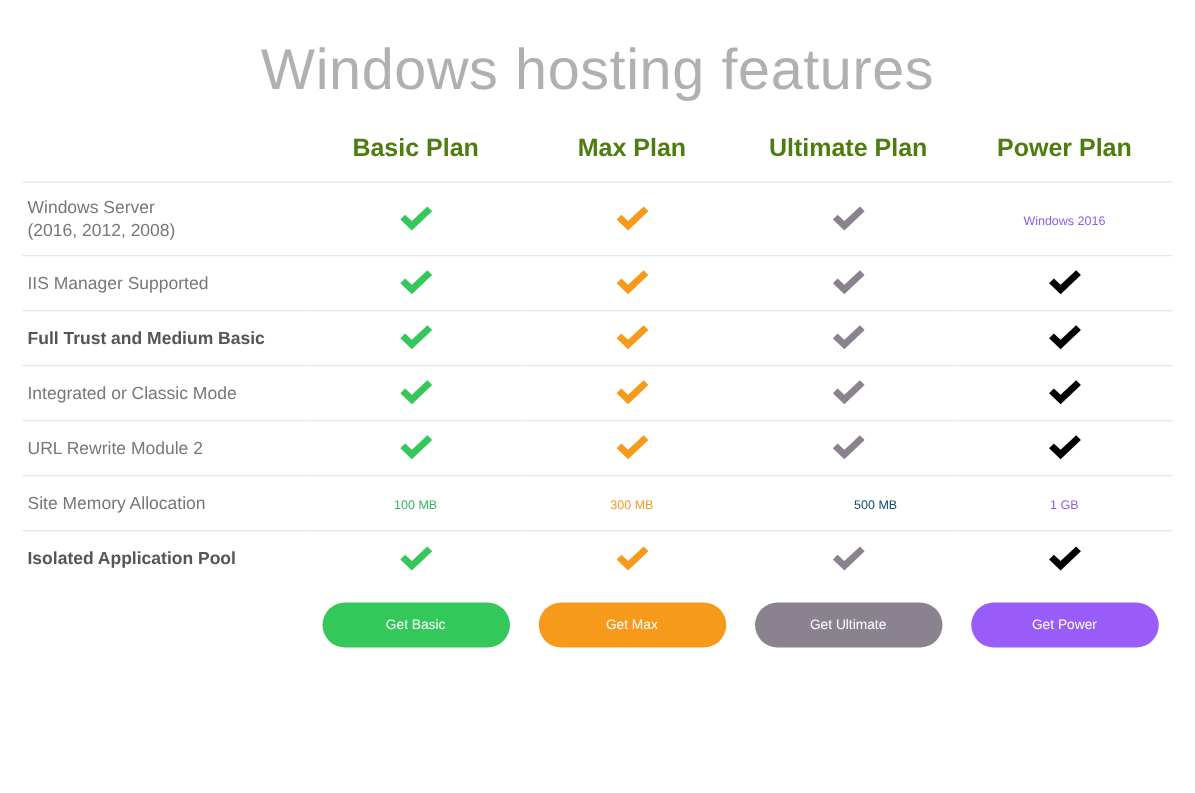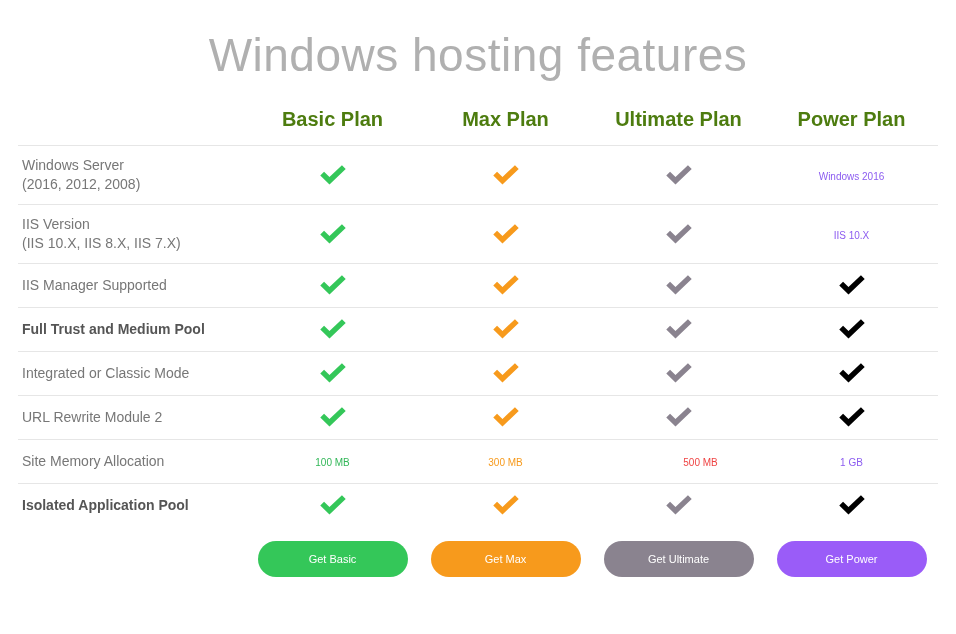--- a/index.html
+++ b/index.html
@@ -46,21 +46,21 @@
   .table td.feature-cell {
     text-align: left;
     color: #777;
     font-size: 14px;
     line-height: 1.35;
   }
   .table td.feature-cell.bold-row { font-weight: 700; color:#555; }
   .value-text { font-size: 10px; }
   .c-green { color: #32b758; }
   .c-orange { color: #f79a1c; }
-  .c-grey { color: #ef4444; margin-left: 44px; }
+  .c-grey { color: #0c4a6e; margin-left: 44px; }
   .c-purple { color: #8c5cf0; }
   .check-svg { width: 26px; height: 20px; display:inline-block; vertical-align:middle; }
   .check-svg.green path  { fill:#34c759; }
   .check-svg.orange path { fill:#f79a1c; }
   .check-svg.grey path   { fill:#8a838f; }
   .button-row td { border-top:none; padding-top:14px; }
   .btn {
     display:inline-block;
     min-width: 150px;
     padding: 12px 30px;
@@ -101,49 +101,36 @@
           </svg></td>
         <td><svg class="check-svg orange" viewBox="0 0 48 36">
             <path d="M17.5 35.5 L0.5 19 L7.5 12 L17.5 21.5 L40.5 0 L47.5 7 Z"></path>
           </svg></td>
         <td><svg class="check-svg grey" viewBox="0 0 48 36">
             <path d="M17.5 35.5 L0.5 19 L7.5 12 L17.5 21.5 L40.5 0 L47.5 7 Z"></path>
           </svg></td>
         <td><span class="value-text c-purple">Windows 2016</span></td>
       </tr>
       <tr>
-        <td class="feature-cell">IIS Version<br>(IIS 10.X, IIS 8.X, IIS 7.X)</td>
-        <td><svg class="check-svg green" viewBox="0 0 48 36">
-            <path d="M17.5 35.5 L0.5 19 L7.5 12 L17.5 21.5 L40.5 0 L47.5 7 Z"></path>
-          </svg></td>
-        <td><svg class="check-svg orange" viewBox="0 0 48 36">
-            <path d="M17.5 35.5 L0.5 19 L7.5 12 L17.5 21.5 L40.5 0 L47.5 7 Z"></path>
-          </svg></td>
-        <td><svg class="check-svg grey" viewBox="0 0 48 36">
-            <path d="M17.5 35.5 L0.5 19 L7.5 12 L17.5 21.5 L40.5 0 L47.5 7 Z"></path>
-          </svg></td>
-        <td><span class="value-text c-purple">IIS 10.X</span></td>
-      </tr>
-      <tr>
         <td class="feature-cell">IIS Manager Supported</td>
         <td><svg class="check-svg green" viewBox="0 0 48 36">
             <path d="M17.5 35.5 L0.5 19 L7.5 12 L17.5 21.5 L40.5 0 L47.5 7 Z"></path>
           </svg></td>
         <td><svg class="check-svg orange" viewBox="0 0 48 36">
             <path d="M17.5 35.5 L0.5 19 L7.5 12 L17.5 21.5 L40.5 0 L47.5 7 Z"></path>
           </svg></td>
         <td><svg class="check-svg grey" viewBox="0 0 48 36">
             <path d="M17.5 35.5 L0.5 19 L7.5 12 L17.5 21.5 L40.5 0 L47.5 7 Z"></path>
           </svg></td>
         <td><svg class="check-svg purple" viewBox="0 0 48 36">
             <path d="M17.5 35.5 L0.5 19 L7.5 12 L17.5 21.5 L40.5 0 L47.5 7 Z"></path>
           </svg></td>
       </tr>
       <tr>
-        <td class="feature-cell bold-row">Full Trust and Medium Pool</td>
+        <td class="feature-cell bold-row">Full Trust and Medium Basic</td>
         <td><svg class="check-svg green" viewBox="0 0 48 36">
             <path d="M17.5 35.5 L0.5 19 L7.5 12 L17.5 21.5 L40.5 0 L47.5 7 Z"></path>
           </svg></td>
         <td><svg class="check-svg orange" viewBox="0 0 48 36">
             <path d="M17.5 35.5 L0.5 19 L7.5 12 L17.5 21.5 L40.5 0 L47.5 7 Z"></path>
           </svg></td>
         <td><svg class="check-svg grey" viewBox="0 0 48 36">
             <path d="M17.5 35.5 L0.5 19 L7.5 12 L17.5 21.5 L40.5 0 L47.5 7 Z"></path>
           </svg></td>
         <td><svg class="check-svg purple" viewBox="0 0 48 36">

